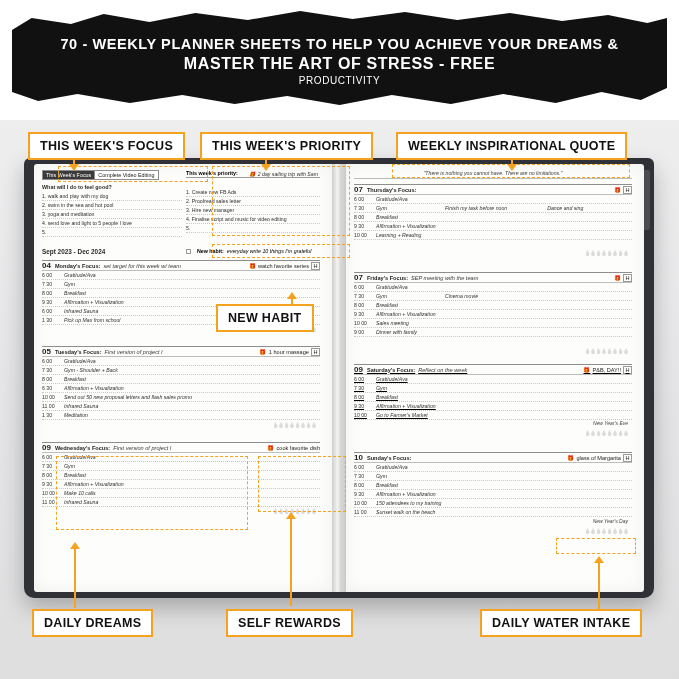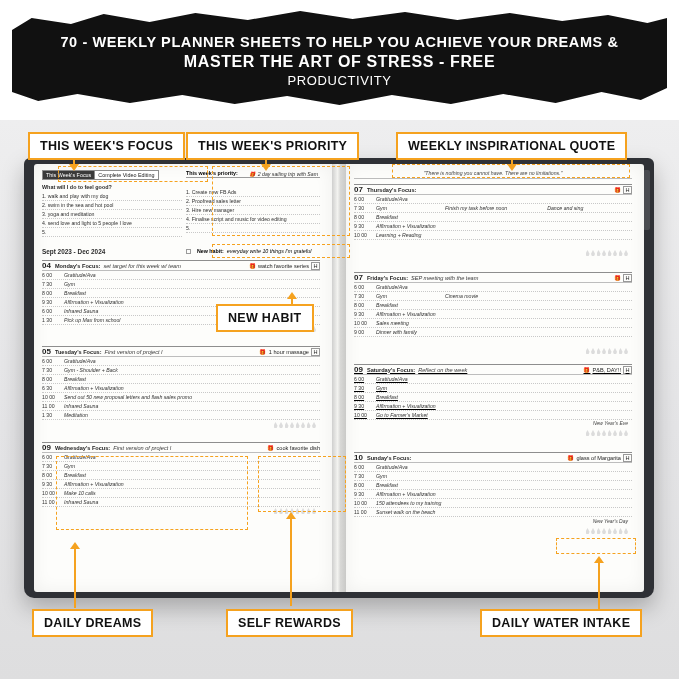--- a/index.html
+++ b/index.html
@@ -28,21 +28,21 @@
       50% 97%, 42% 88%, 34% 96%, 26% 87%, 18% 95%, 10% 86%, 4% 93%, 0% 84%
     );
   }
   .banner .txt {
     position:absolute; left:0; top:0; width:679px; height:120px;
     display:flex; flex-direction:column; align-items:center; justify-content:center;
     color:#ffffff; text-align:center; letter-spacing:.6px;
   }
   .banner .l1 { font-size:14.5px; font-weight:bold; margin-top:2px; }
   .banner .l2 { font-size:16px; font-weight:bold; margin-top:3px; }
-  .banner .l3 { font-size:13px; font-weight:normal; margin-top:2px; }
+  .banner .l3 { font-size:10px; font-weight:normal; margin-top:2px; }
 
   
   .photo {
     position:absolute; left:0; top:120px; width:679px; height:559px;
     background:#e9e9ea;
   }
   .desk {
     position:absolute; left:0; top:0; width:679px; height:559px;
     background: linear-gradient(180deg,#eeeeef 0%, #e4e4e6 55%, #dededf 100%);
   }
@@ -551,21 +551,21 @@
 
   <div class="dashbox" style="left:58px;top:46px;width:150px;height:16px;"></div>
   <div class="dashbox" style="left:212px;top:46px;width:138px;height:70px;"></div>
   <div class="dashbox" style="left:212px;top:124px;width:138px;height:14px;"></div>
   <div class="dashbox" style="left:392px;top:44px;width:238px;height:14px;"></div>
   <div class="dashbox" style="left:56px;top:336px;width:192px;height:74px;"></div>
   <div class="dashbox" style="left:258px;top:336px;width:88px;height:56px;"></div>
   <div class="dashbox" style="left:556px;top:418px;width:80px;height:16px;"></div>
 
   <div class="callout" style="left:28px;top:12px;">THIS WEEK'S FOCUS</div>
-  <div class="callout" style="left:186px;top:12px;">THIS WEEK'S PRIORITY</div>
+  <div class="callout" style="left:200px;top:12px;">THIS WEEK'S PRIORITY</div>
   <div class="callout" style="left:216px;top:184px;">NEW HABIT</div>
   <div class="callout" style="left:396px;top:12px;">WEEKLY INSPIRATIONAL QUOTE</div>
   <div class="callout" style="left:32px;top:489px;">DAILY DREAMS</div>
   <div class="callout" style="left:226px;top:489px;">SELF REWARDS</div>
   <div class="callout" style="left:480px;top:489px;">DAILY WATER INTAKE</div>
 
   <div class="arrow" style="left:70px;top:38px;width:8px;height:14px;">
     <div class="shaft" style="left:3px;top:0;width:2px;height:8px;"></div>
     <div class="head down" style="left:-1px;top:6px;"></div>
   </div>

